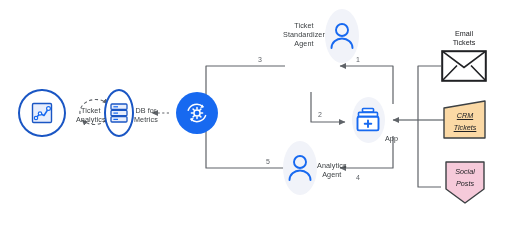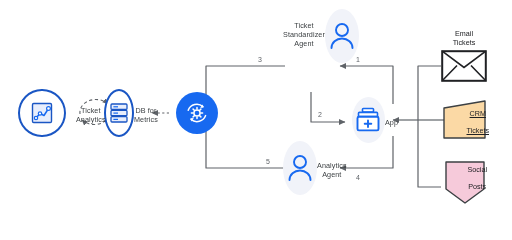--- a/index.html
+++ b/index.html
@@ -69,30 +69,31 @@
     font-size: 7px;
     color: #5f6368;
     line-height: 7px;
   }
 
   
   .src {
     position: absolute;
     display: flex;
     align-items: center;
-    justify-content: flex-end;
+    justify-content: center;
   }
   .src-label {
     font-size: 7.2px;
-    line-height: 17px;
+    line-height: 12px;
     color: #202124;
     text-align: center;
     white-space: pre-line;
     position: relative;
     z-index: 2;
+    font-style: italic;
   }
   .src-label.underlined { text-decoration: underline; }
 
   .email-label {
     position: absolute;
     top: -20px;
     left: 50%;
     transform: translateX(-50%);
     font-size: 7.2px;
     line-height: 8.6px;
@@ -226,21 +227,21 @@
     <div class="disc disc-soft" style="width:54px; height:54px;">
       <svg width="34" height="34" viewBox="0 0 34 34">
         <circle cx="17" cy="11" r="6" fill="none" stroke="#1769f0" stroke-width="1.9"></circle>
         <path d="M6.5,29 a10.5,9.5 0 0 1 21,0" fill="none" stroke="#1769f0" stroke-width="1.9" stroke-linecap="round"></path>
       </svg>
     </div>
     <div class="caption cap-below">Analytics
 Agent</div>
   </div>
 
-  <div class="node" style="left:352px; top:97px; width:46px;">
+  <div class="node" style="left:352px; top:97px; width:46px;align-items:flex-end;">
     <div class="disc disc-soft" style="width:46px; height:46px;">
       <svg width="30" height="30" viewBox="0 0 30 30">
         <rect x="9.5" y="3.5" width="11" height="3.6" rx="0.8" fill="#ffffff" stroke="#1769f0" stroke-width="1.6"></rect>
         <rect x="5.5" y="7.4" width="19" height="4.2" rx="0.9" fill="#ffffff" stroke="#1769f0" stroke-width="1.6"></rect>
         <rect x="4.5" y="11.8" width="21" height="13.6" rx="1.4" fill="#ffffff" stroke="#1769f0" stroke-width="1.9"></rect>
         <path d="M15,15.4 v6.6 M11.7,18.7 h6.6" stroke="#1769f0" stroke-width="1.9" stroke-linecap="round"></path>
       </svg>
     </div>
     <div class="caption cap-below">App</div>
   </div>

